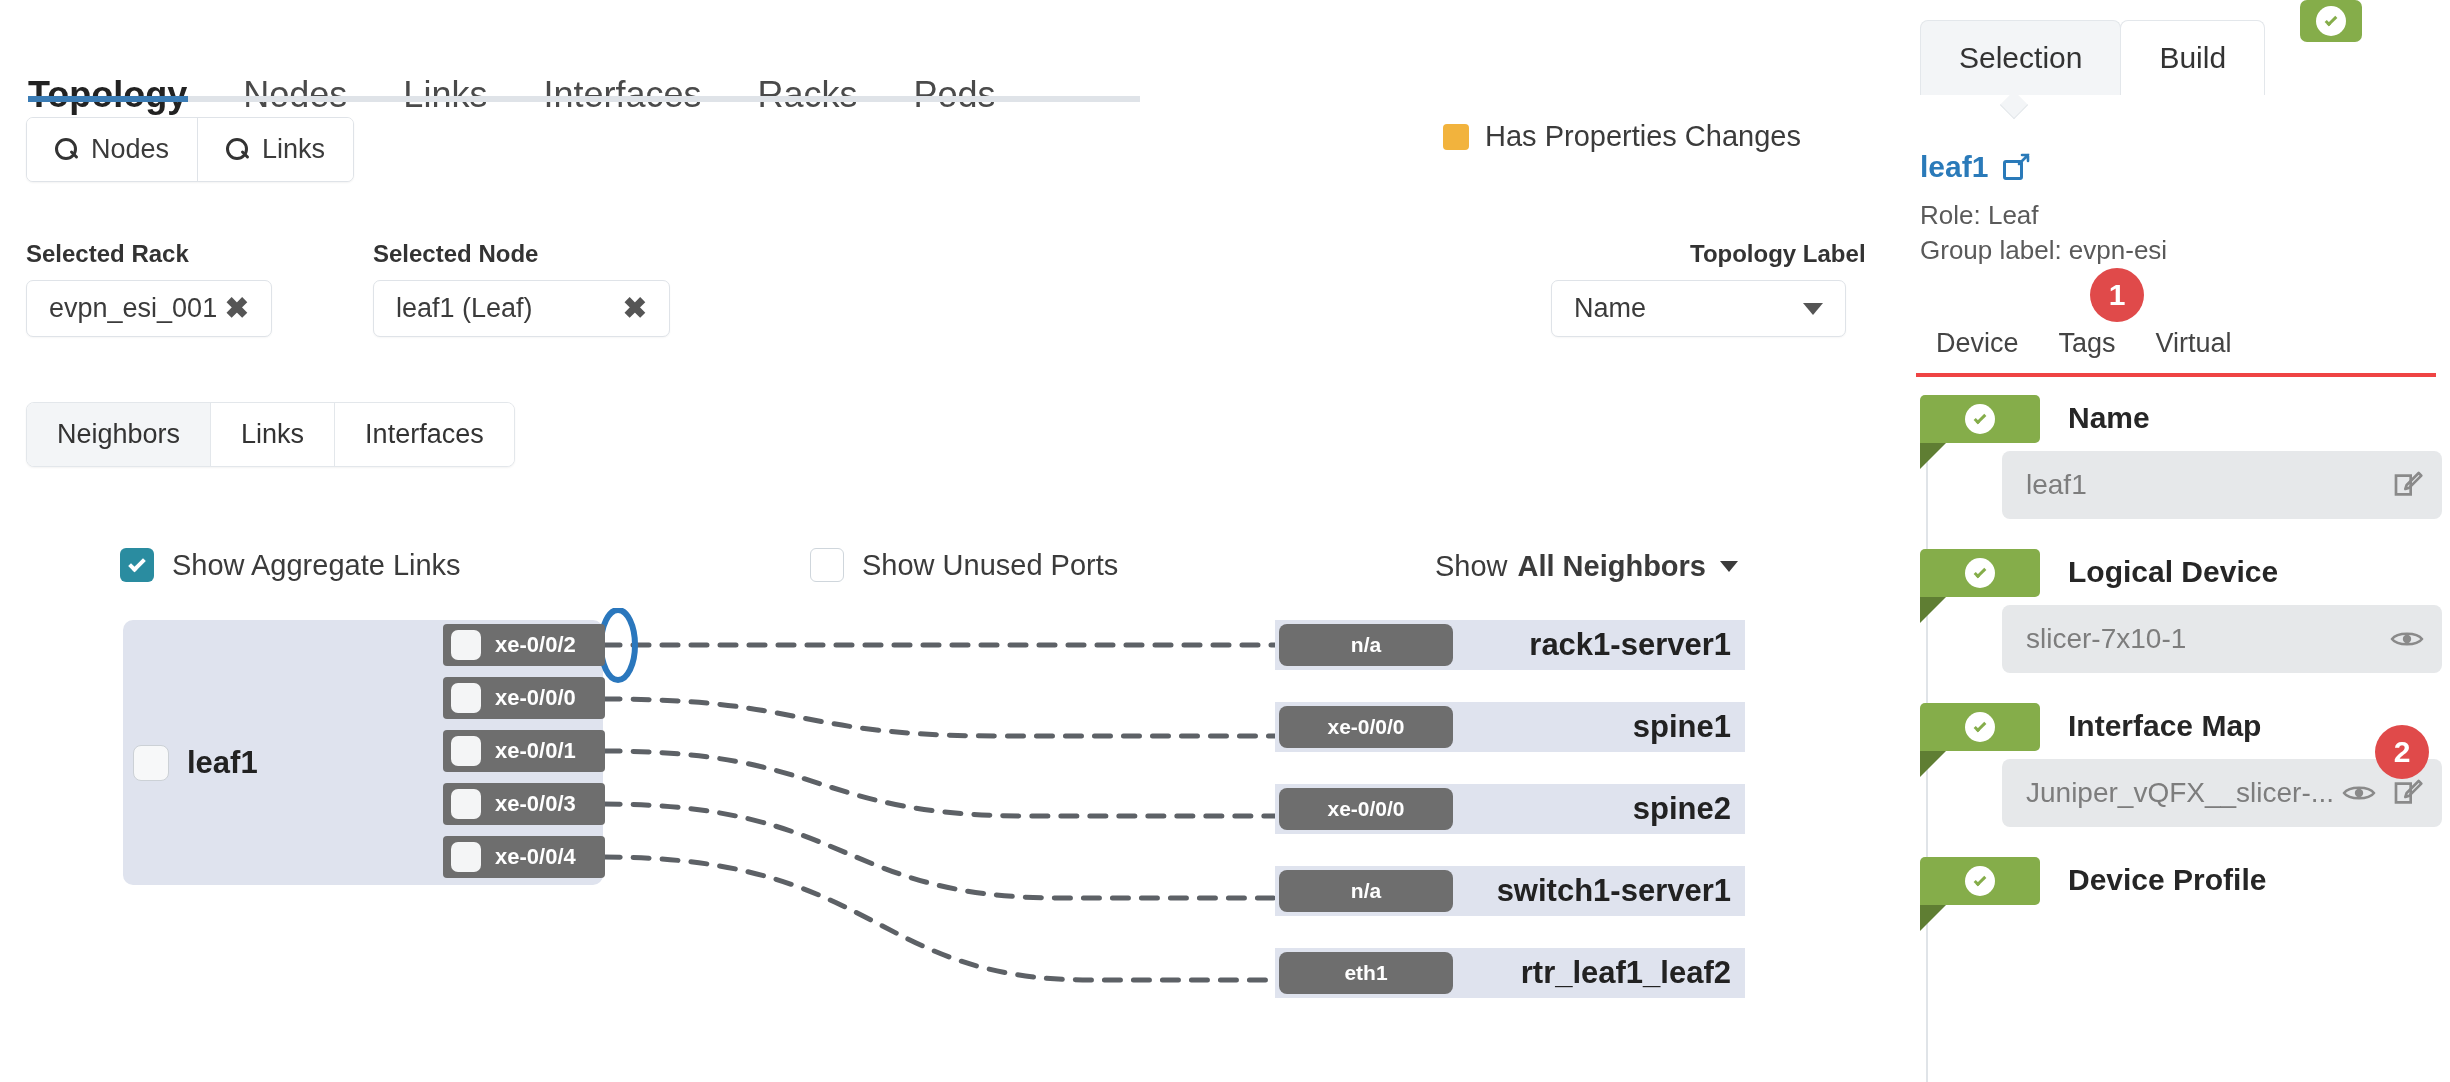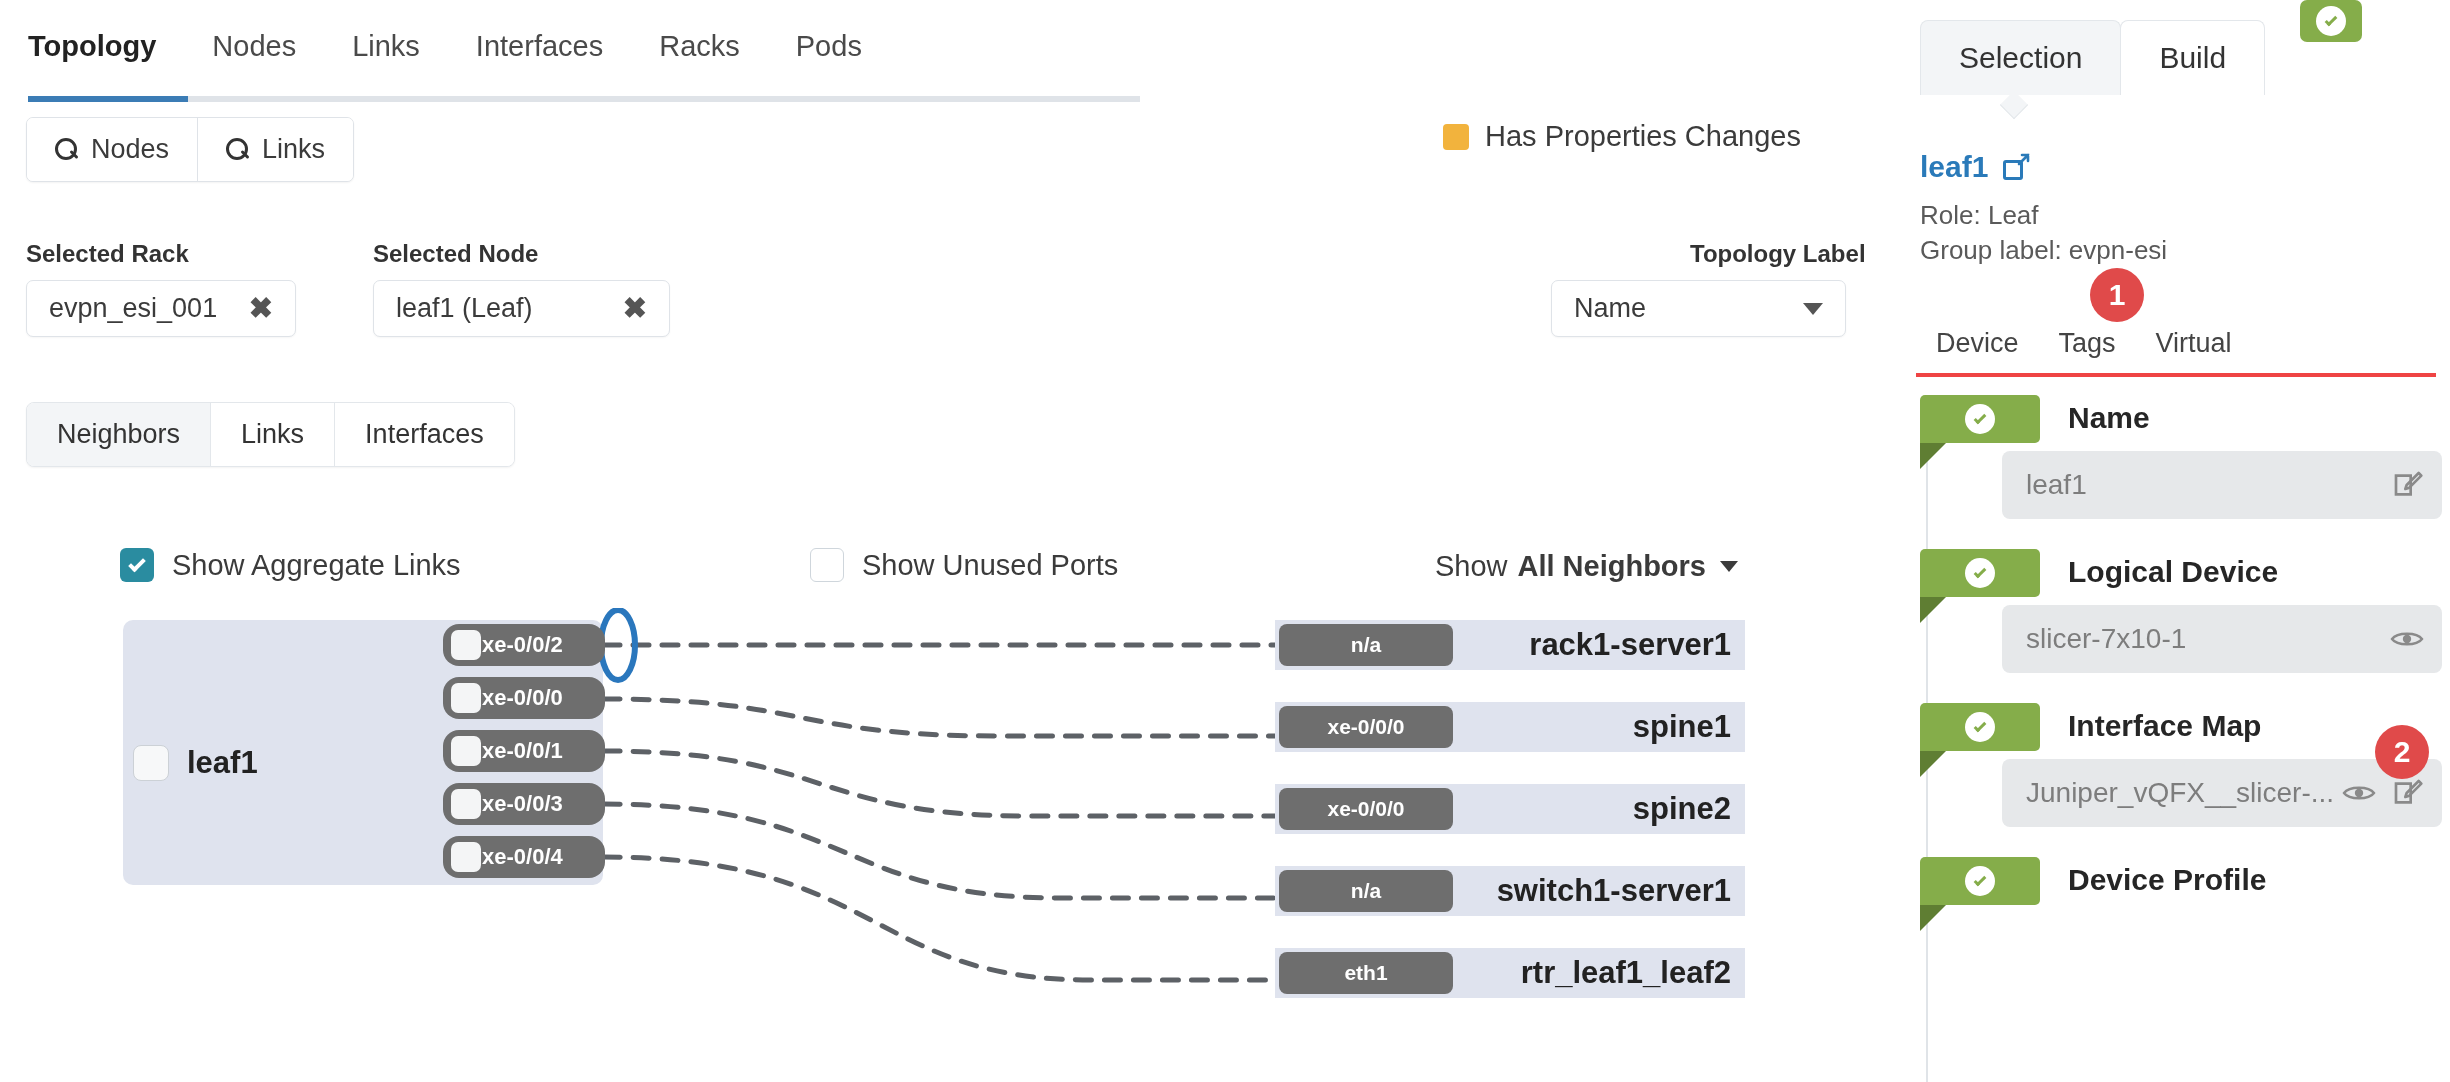--- a/index.html
+++ b/index.html
@@ -14,22 +14,22 @@
 
   
   .main { position: absolute; left: 0; top: 0; width: 1900px; height: 1082px; }
 
   
   .top-tabs {
     position: absolute; left: 28px; top: 30px;
     display: flex; align-items: flex-end; gap: 0;
   }
   .top-tab {
-    font-size: 29px; color: #4a4a4a; padding: 0 28px 22px 28px;
-    white-space: nowrap; cursor: pointer;
+    font-size: 36px; color: #4a4a4a; padding: 0 28px 22px 28px;
+    white-space: nowrap; cursor: pointer; margin-top: 44px;
   }
   .top-tab:first-child { padding-left: 0; }
   .top-tab.active { color: #222; font-weight: bold; }
   .top-tabs-rule {
     position: absolute; left: 28px; top: 96px; width: 1112px; height: 6px;
     background: #dfe3e8;
   }
   .top-tabs-rule-active {
     position: absolute; left: 28px; top: 96px; width: 160px; height: 6px;
     background: #3b7cb5;
@@ -132,22 +132,22 @@
     position: absolute; left: 133px; top: 745px;
     display: flex; align-items: center; gap: 18px;
   }
   .nodecb {
     width: 36px; height: 36px; background: #f7f8f9; border: 1px solid #ccd1d6;
     border-radius: 8px; flex: none;
   }
   .leafbox-name .nm { font-size: 31px; font-weight: bold; color: #222; }
 
   .port {
-    position: absolute; height: 42px; background: #6e6e6e; border-radius: 16px;
-    display: flex; align-items: center; padding-left: 8px; gap: 1px;
+    position: absolute; height: 42px; background: #6e6e6e; border-radius: 4px;
+    display: flex; align-items: center; padding-left: 8px; gap: 14px;
   }
   .port .pcb {
     width: 30px; height: 30px; background: #f4f5f6; border-radius: 7px; flex: none;
   }
   .port .plbl { font-size: 22px; font-weight: bold; color: #fff; }
 
   .nbrow {
     position: absolute; height: 50px; background: #dfe3ee; border-radius: 0;
     display: flex; align-items: center; justify-content: space-between;
   }
@@ -283,21 +283,21 @@
         <span>Links</span>
       </div>
     </div>
 
     <div class="legend">
       <span class="legend-sw"></span>
       <span class="legend-txt">Has Properties Changes</span>
     </div>
 
     <div class="fld-label" style="left:26px; top:240px;">Selected Rack</div>
-    <div class="fld-box" style="left:26px; top:280px; width:270px; height:57px;">
+    <div class="fld-box" style="left:26px; top:280px; width:246px; height:57px;">
       <span class="fld-val">evpn_esi_001</span>
       <span class="fld-x">✖</span>
     </div>
 
     <div class="fld-label" style="left:373px; top:240px;">Selected Node</div>
     <div class="fld-box" style="left:373px; top:280px; width:297px; height:57px;">
       <span class="fld-val">leaf1 (Leaf)</span>
       <span class="fld-x">✖</span>
     </div>
 

